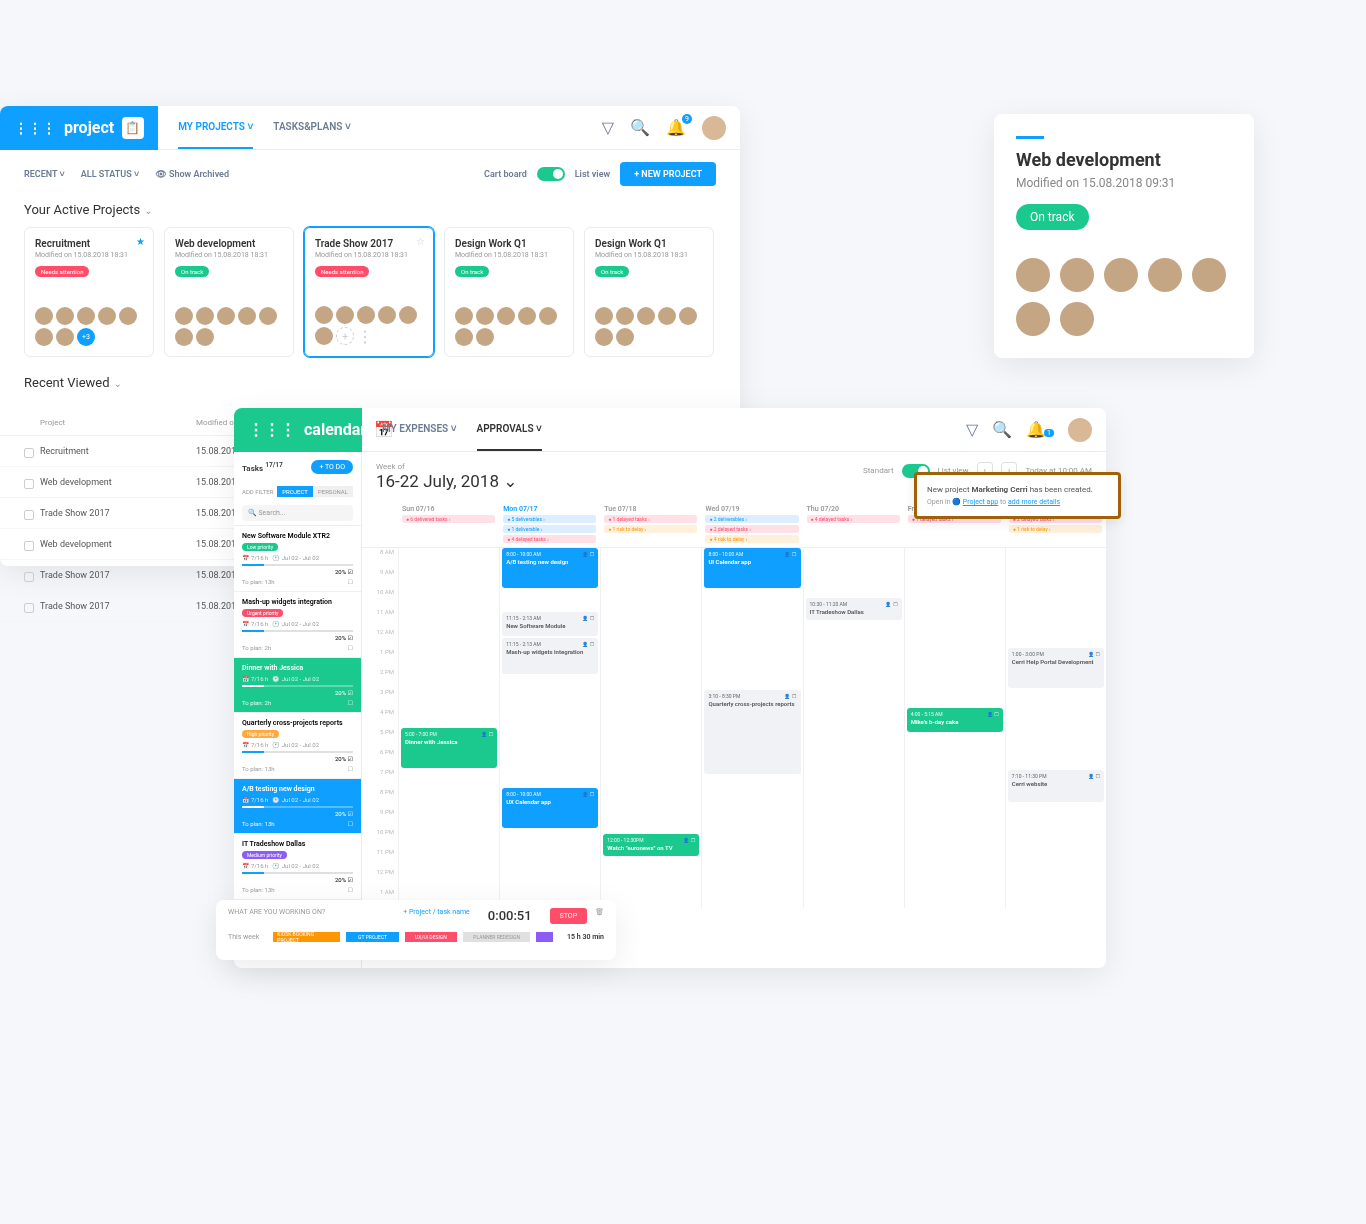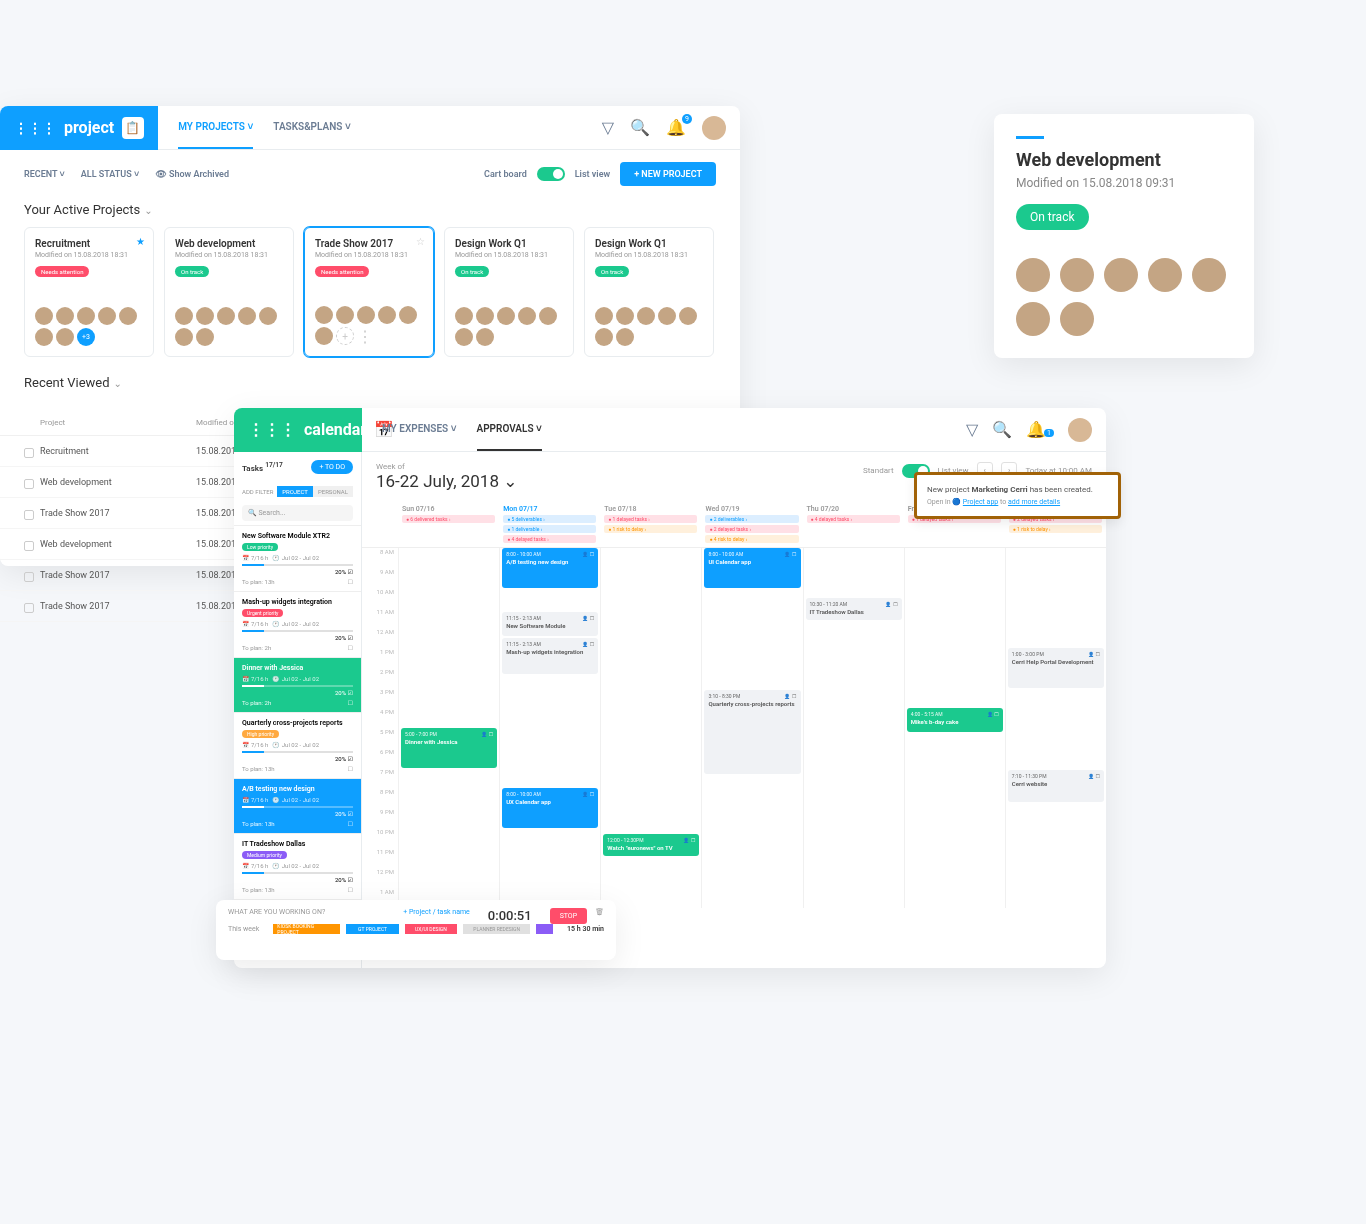--- a/index.html
+++ b/index.html
@@ -131,21 +131,21 @@
 .notif .sub{color:#999;font-size:7px;margin-top:4px}
 .notif .link{color:#0e9fff;text-decoration:underline}
 
 
 .timer{left:216px;top:900px;width:400px;height:60px;z-index:10;padding:8px 12px;font-size:7px}
 .timer-row1{display:flex;align-items:flex-start;gap:8px;color:#999}
 .timer-row1 .q{font-size:7px}
 .timer-row1 .input{margin-left:auto;color:#0e9fff}
 .timer-time{font-size:13px;color:#333;margin:0 10px;font-weight:500}
 .timer-stop{background:#ff4d6a;color:#fff;padding:4px 10px;border-radius:3px;font-size:7px}
-.timer-row2{display:flex;align-items:center;gap:6px}
+.timer-row2{display:flex;align-items:center;margin-top:8px;gap:6px}
 .timer-row2 .lbl{color:#999;margin-right:8px}
 .seg{height:10px;color:#fff;font-size:5px;display:flex;align-items:center;justify-content:center;padding:0 4px}
 .seg.o{background:#ff9500;flex:2}.seg.b{background:#0e9fff;flex:1.5}.seg.r{background:#ff4d6a;flex:1.5}.seg.gr{background:#e0e0e0;color:#999;flex:2}.seg.p{background:#8b5cf6;flex:0.3}
 .timer-total{margin-left:8px;color:#333;font-weight:600}
 </style>
 </head>
 <body>
 
 <div class="panel project-panel">
   <div class="proj-header">

